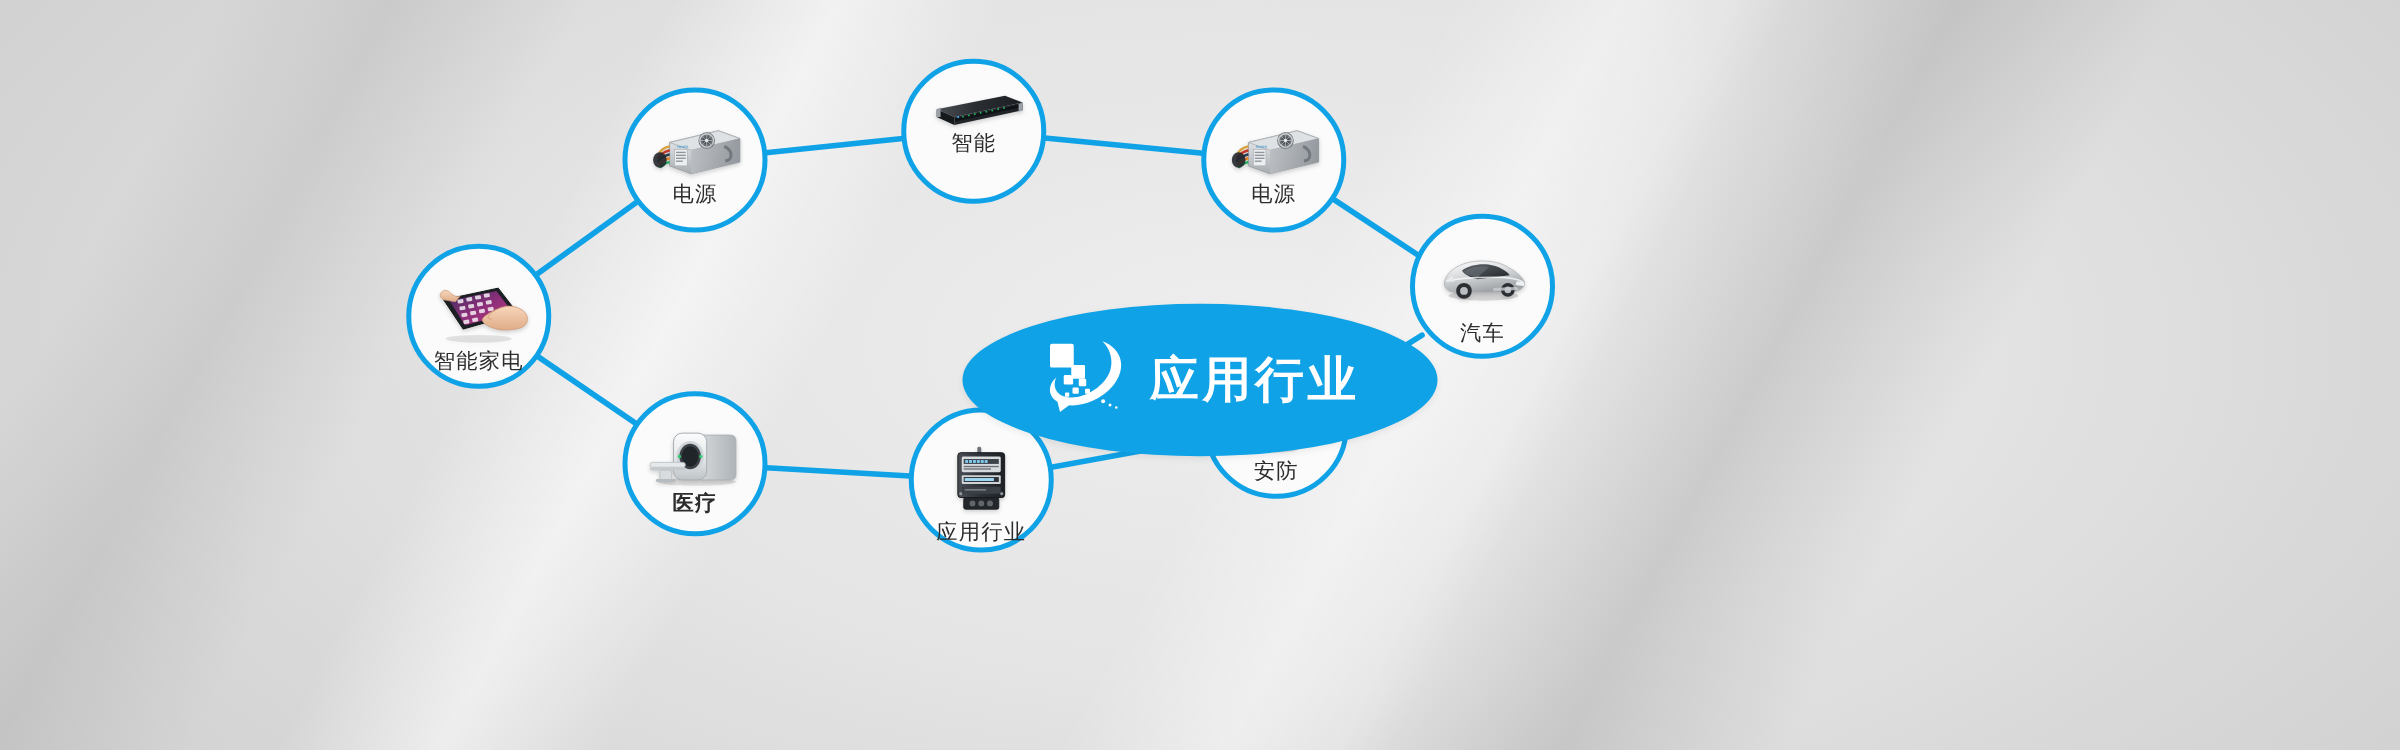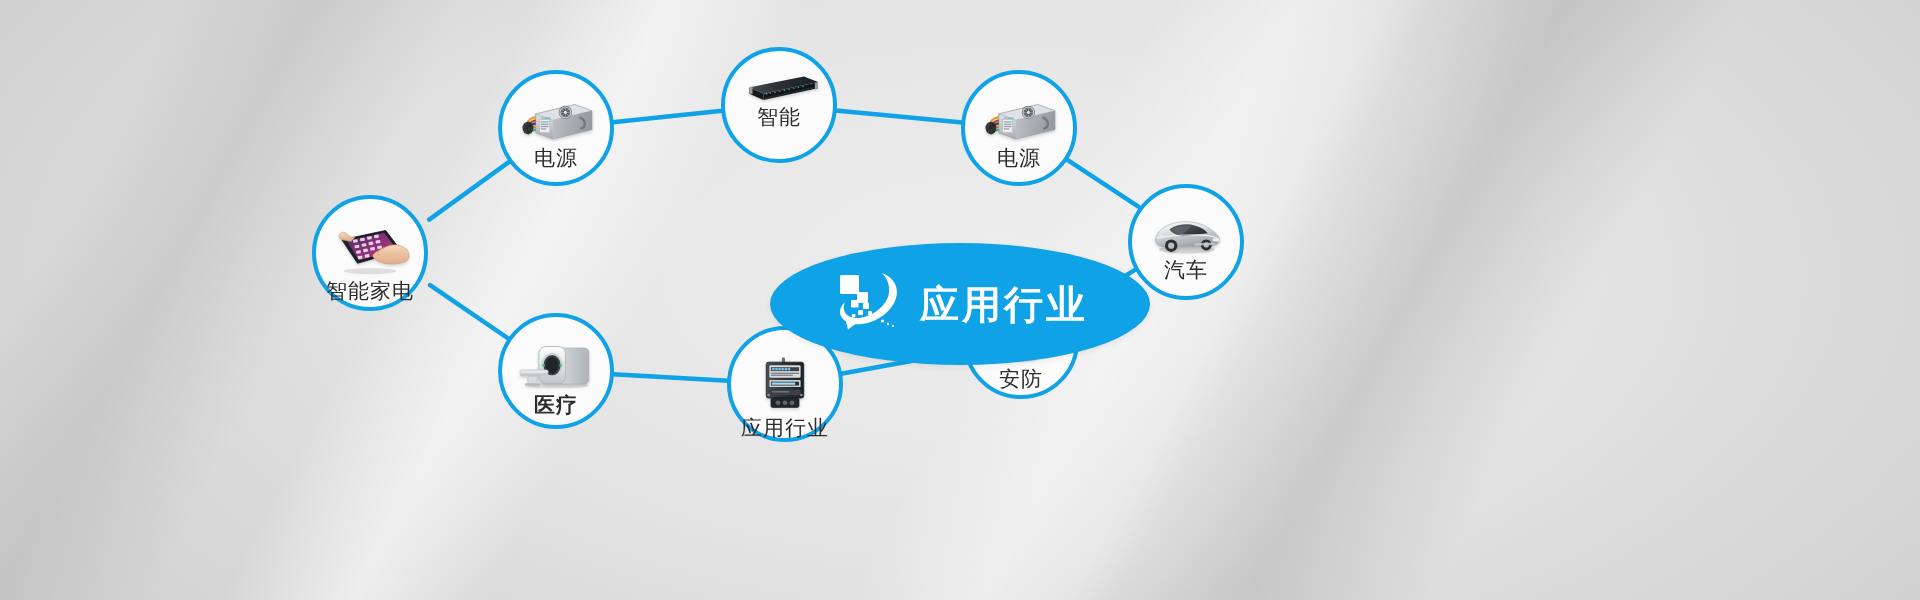--- a/index.html
+++ b/index.html
@@ -19,21 +19,21 @@
   .node{
     position:absolute;border-radius:50%;background:#fbfbfb;
     border:4px solid #0fa2e6;box-sizing:border-box;
     display:flex;flex-direction:column;align-items:center;justify-content:flex-start;
   }
   .node .thumb{
     position:relative;display:block;
     filter:drop-shadow(0 2px 2px rgba(0,0,0,.18));
   }
   .node .label{
-    font-size:21px;color:#2c2c2c;letter-spacing:1px;line-height:1;
+    font-size:17px;color:#2c2c2c;letter-spacing:1px;line-height:1;
     white-space:nowrap;font-family:"DejaVu Sans","Liberation Sans",sans-serif;
   }
   
   #badge{
     position:absolute;left:770px;top:243px;width:380px;height:122px;
     border-radius:50%/50%;background:#0fa2e6;
     display:flex;align-items:center;justify-content:center;gap:14px;
     box-shadow:0 2px 6px rgba(0,0,0,.07);
   }
   #badge .btext{
@@ -177,21 +177,21 @@
           <path d="M22 32 q-10 3 -12 8" stroke="#2c3e50"></path>
           <path d="M22 36 q-9 3 -11 7" stroke="#e67e22"></path>
           <path d="M22 40 q-8 2 -10 6" stroke="#27ae60"></path>
         </g>
         <ellipse cx="12" cy="38" rx="7" ry="8" fill="#23282d" opacity=".9"></ellipse>
         <text x="29.5" y="26" font-size="3.2" fill="#1a8fd0" font-family="DejaVu Sans">POWER</text>
       </svg>
         </span>
         <span class="label" style="margin-top: -2px;">电源</span>
       </div>
-      <div class="node" style="left: 1128px; top: 184px; width: 116px; height: 116px;">
+      <div class="node" style="left: 1128px; top: 171px; width: 116px; height: 116px; gap: 12px;">
         <span class="thumb" style="margin-top: 18px; transform: scale(0.78);">
       <svg class="art" width="98" height="56" viewBox="0 0 98 56">
         <defs>
           <linearGradient id="carB" x1="0" y1="0" x2="0.4" y2="1">
             <stop offset="0" stop-color="#ffffff"></stop>
                 <stop offset=".45" stop-color="#dcdee0"></stop>
                 <stop offset="1" stop-color="#9fa3a7"></stop>
           </linearGradient>
           <linearGradient id="glass" x1="0" y1="0" x2="1" y2="1">
             <stop offset="0" stop-color="#5c6268"></stop>
@@ -326,21 +326,21 @@
               <circle cx="56" cy="30" r="1.7"></circle>
             </g>
         <rect x="4" y="36" width="36" height="5" rx="2" fill="#e6e9eb" stroke="#b3b8bc" stroke-width=".7"></rect>
         <rect x="4" y="41" width="36" height="3" rx="1" fill="#c5cacd"></rect>
         <rect x="14" y="44" width="12" height="10" rx="1.5" fill="#d8dcdf" stroke="#b3b8bc" stroke-width=".7"></rect>
         <rect x="10" y="53" width="20" height="3" rx="1.2" fill="#b6bbbf"></rect>
       </svg>
         </span>
         <span class="label" style="margin-top: -2px; font-weight: bold;">医疗</span>
       </div>
-      <div class="node" style="left: 312px; top: 195px; width: 116px; height: 116px;">
+      <div class="node" style="left: 325px; top: 195px; width: 116px; height: 116px;">
         <span class="thumb" style="margin-top: 18px; transform: scale(0.78);">
       <svg class="art" width="104" height="66" viewBox="0 0 104 66">
         <defs>
           <linearGradient id="scr" x1="0" y1="0" x2="1" y2="1">
             <stop offset="0" stop-color="#3b2d5e"></stop>
                 <stop offset=".5" stop-color="#8e2f7a"></stop>
                 <stop offset="1" stop-color="#c0397f"></stop>
           </linearGradient>
           <linearGradient id="skin" x1="0" y1="0" x2="0" y2="1">
             <stop offset="0" stop-color="#f7d6bb"></stop>

